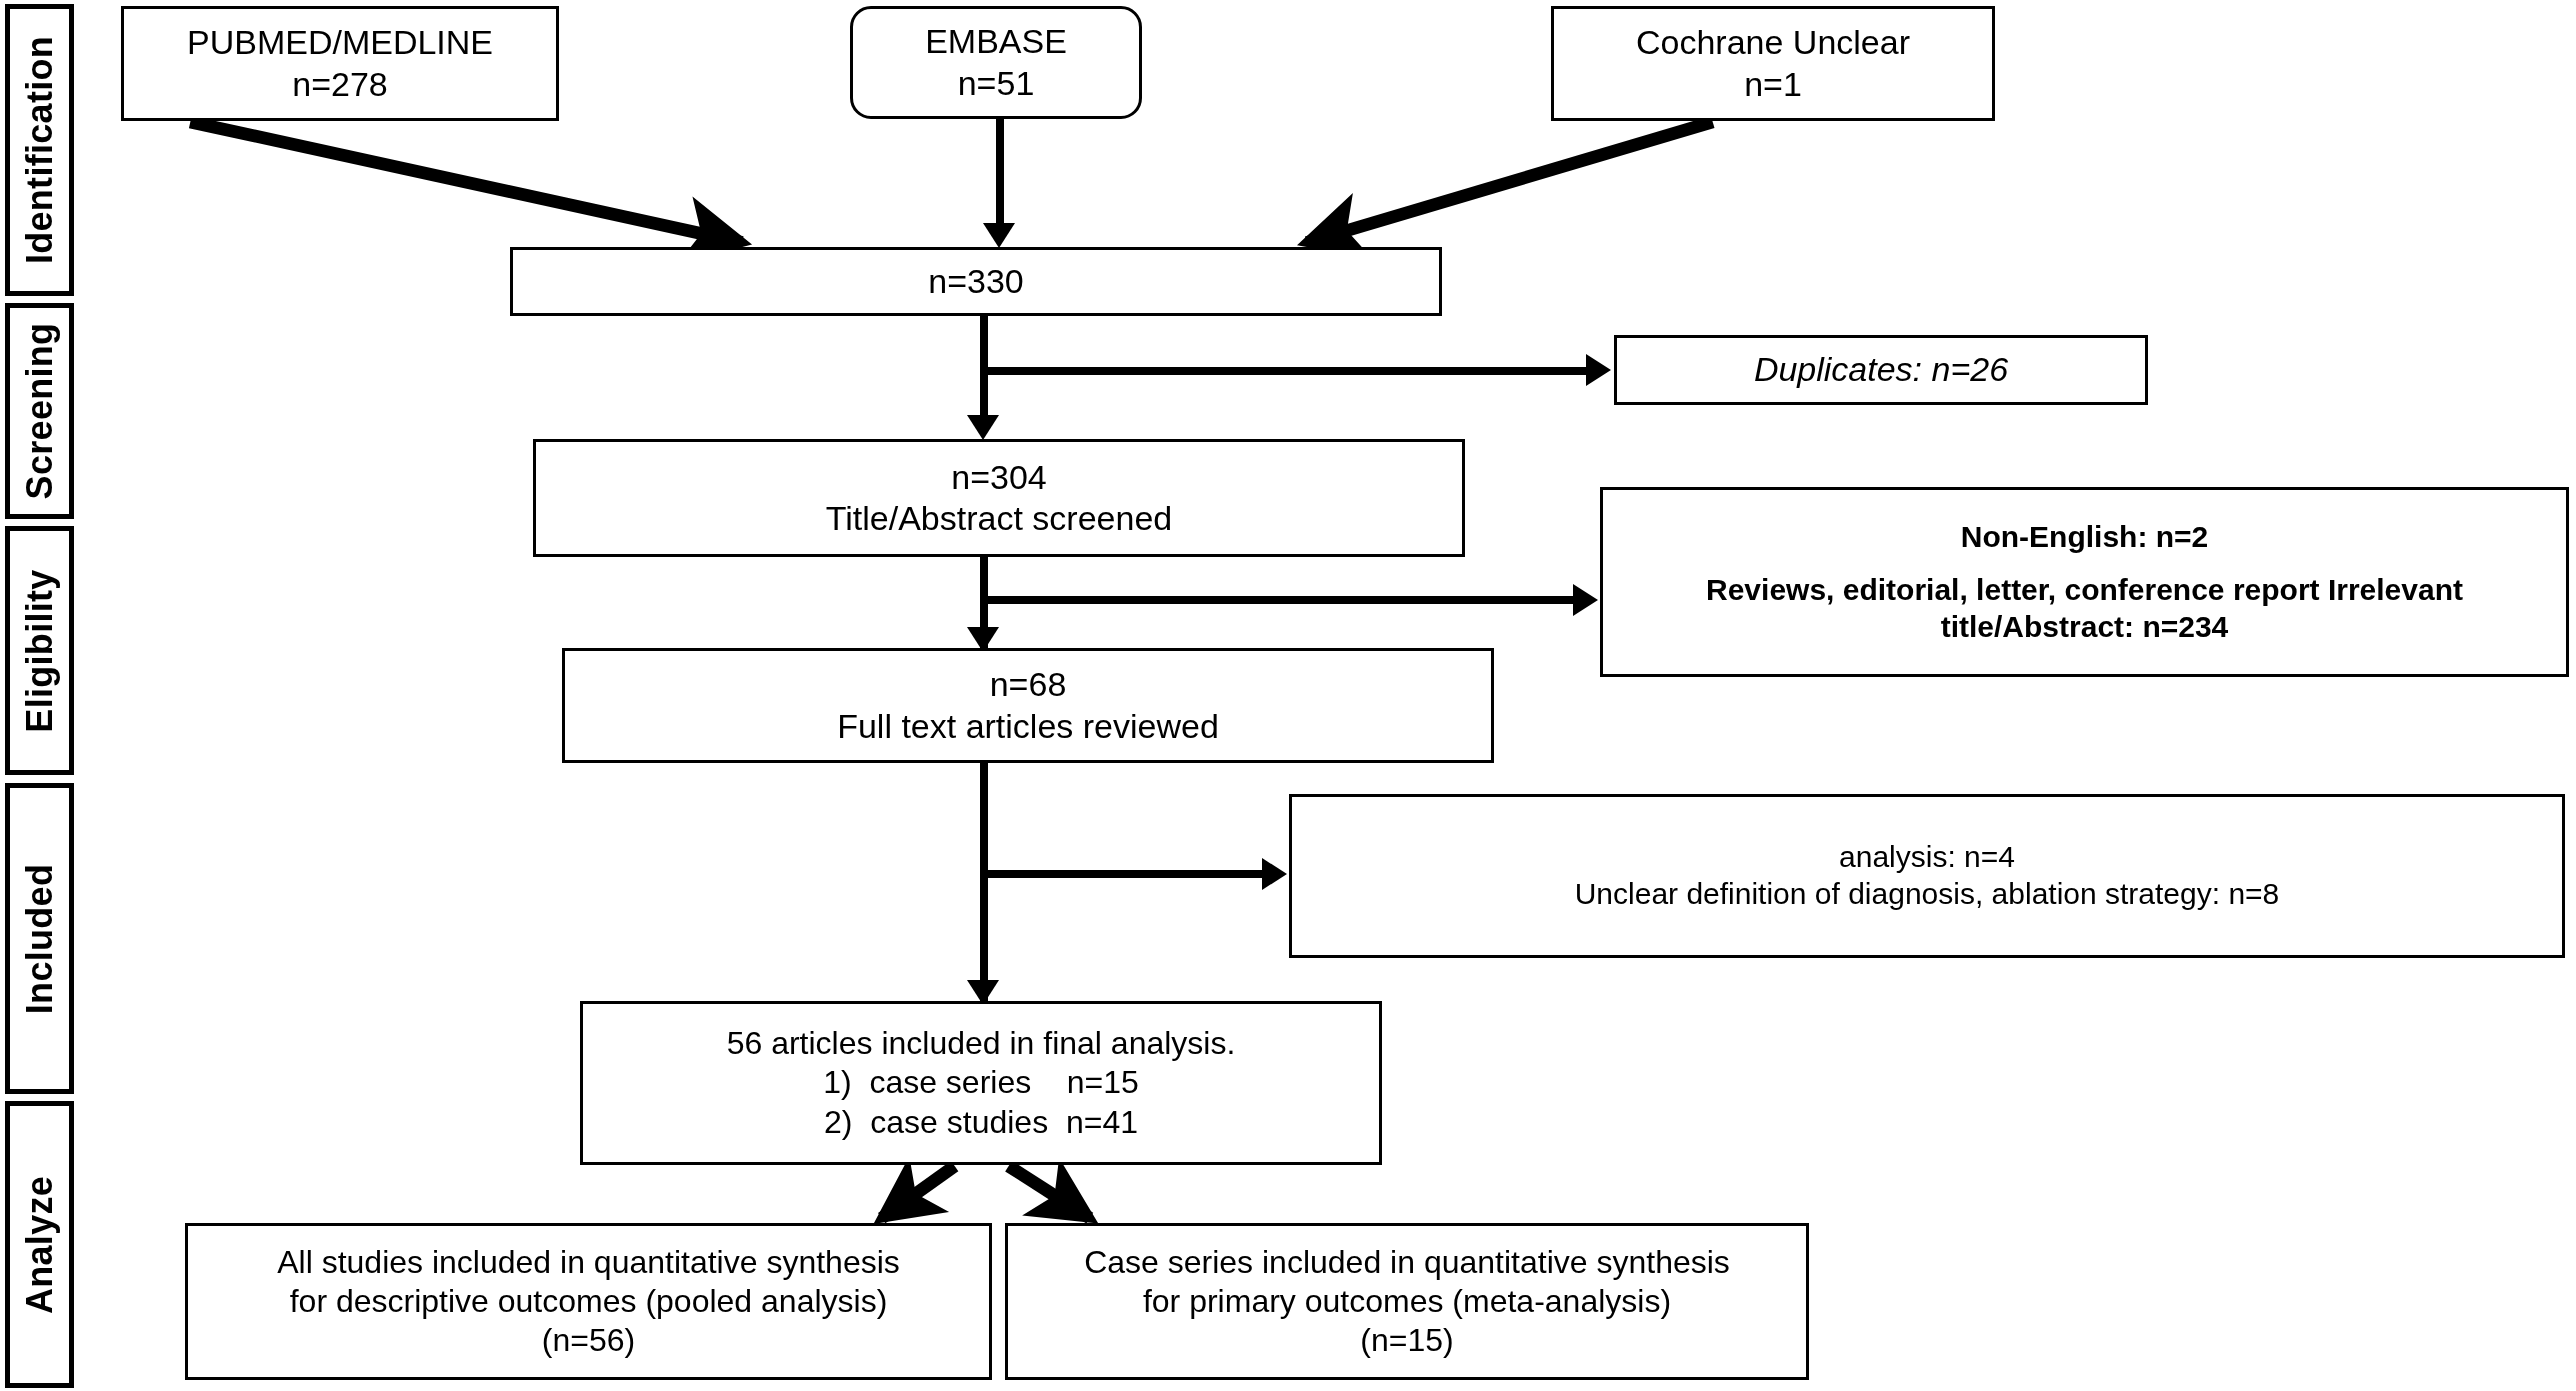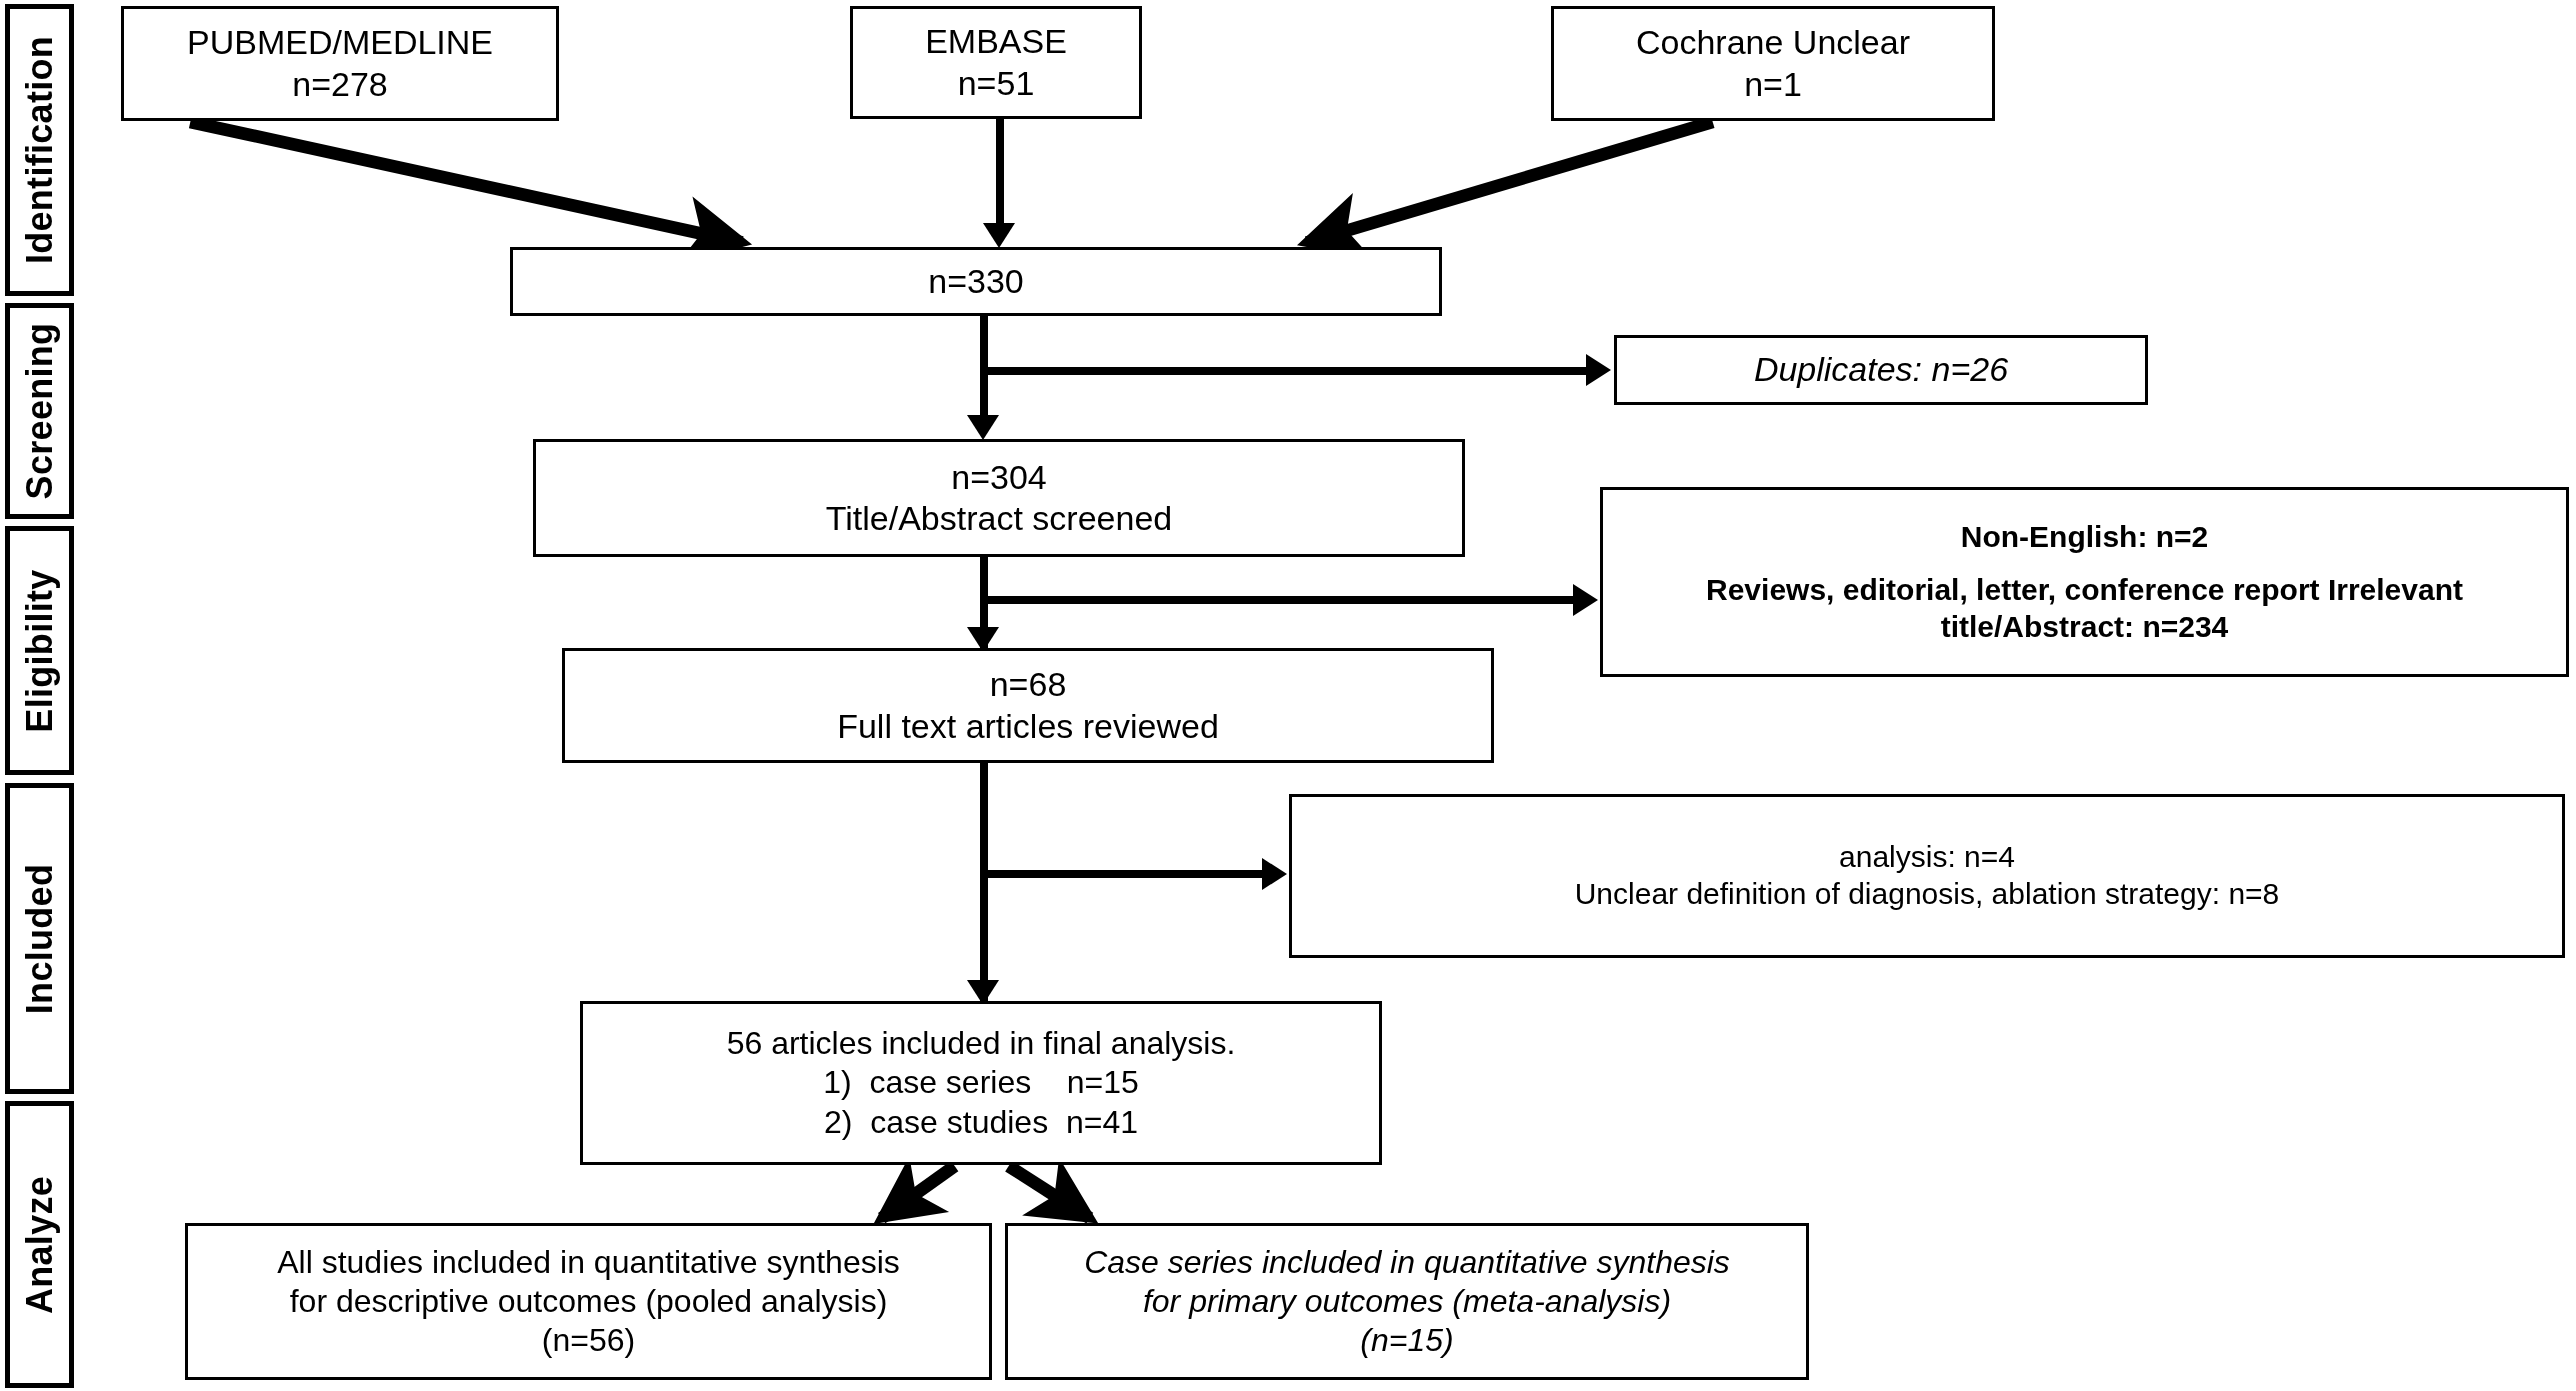--- a/index.html
+++ b/index.html
@@ -152,21 +152,21 @@
     <line x1="1505" y1="1838" x2="1390" y2="1920" stroke="#000000" stroke-width="20" marker-end="url(#ah)"></line>
 
     <line x1="1590" y1="1838" x2="1718" y2="1920" stroke="#000000" stroke-width="20" marker-end="url(#ah)"></line>
   </svg>
 
   <div class="node fs-lg" style="left:121px; top:6.3px; width:438px; height:115px;">
     <span class="line">PUBMED/MEDLINE</span>
     <span class="line">n=278</span>
   </div>
 
-  <div class="node fs-lg" style="left:850px; top:6.3px; width:292px; height:113px;">
+  <div class="node fs-lg" style="left:850px; top:6.3px; width:292px; height:113px;border-radius:21px;">
     <span class="line">EMBASE</span>
     <span class="line">n=51</span>
   </div>
 
   <div class="node fs-lg" style="left:1551px; top:6.3px; width:444px; height:115px;">
     <span class="line">Cochrane Unclear</span>
     <span class="line">n=1</span>
   </div>
 
   <div class="node fs-lg" style="left:510px; top:247px; width:932px; height:69px;">
@@ -204,20 +204,20 @@
     <span class="line">1)  case series    n=15</span>
     <span class="line">2)  case studies  n=41</span>
   </div>
 
   <div class="node fs-md" style="left:185px; top:1223px; width:807px; height:157px;">
     <span class="line">All studies included in quantitative synthesis</span>
     <span class="line">for descriptive outcomes (pooled analysis)</span>
     <span class="line">(n=56)</span>
   </div>
 
-  <div class="node fs-md" style="left:1005px; top:1223px; width:804px; height:157px;font-style:italic;">
+  <div class="node fs-md" style="left:1005px; top:1223px; width:804px; height:157px;">
     <span class="line">Case series included in quantitative synthesis</span>
     <span class="line">for primary outcomes (meta-analysis)</span>
     <span class="line">(n=15)</span>
   </div>
 
 </div>
 
 
 </body></html>

